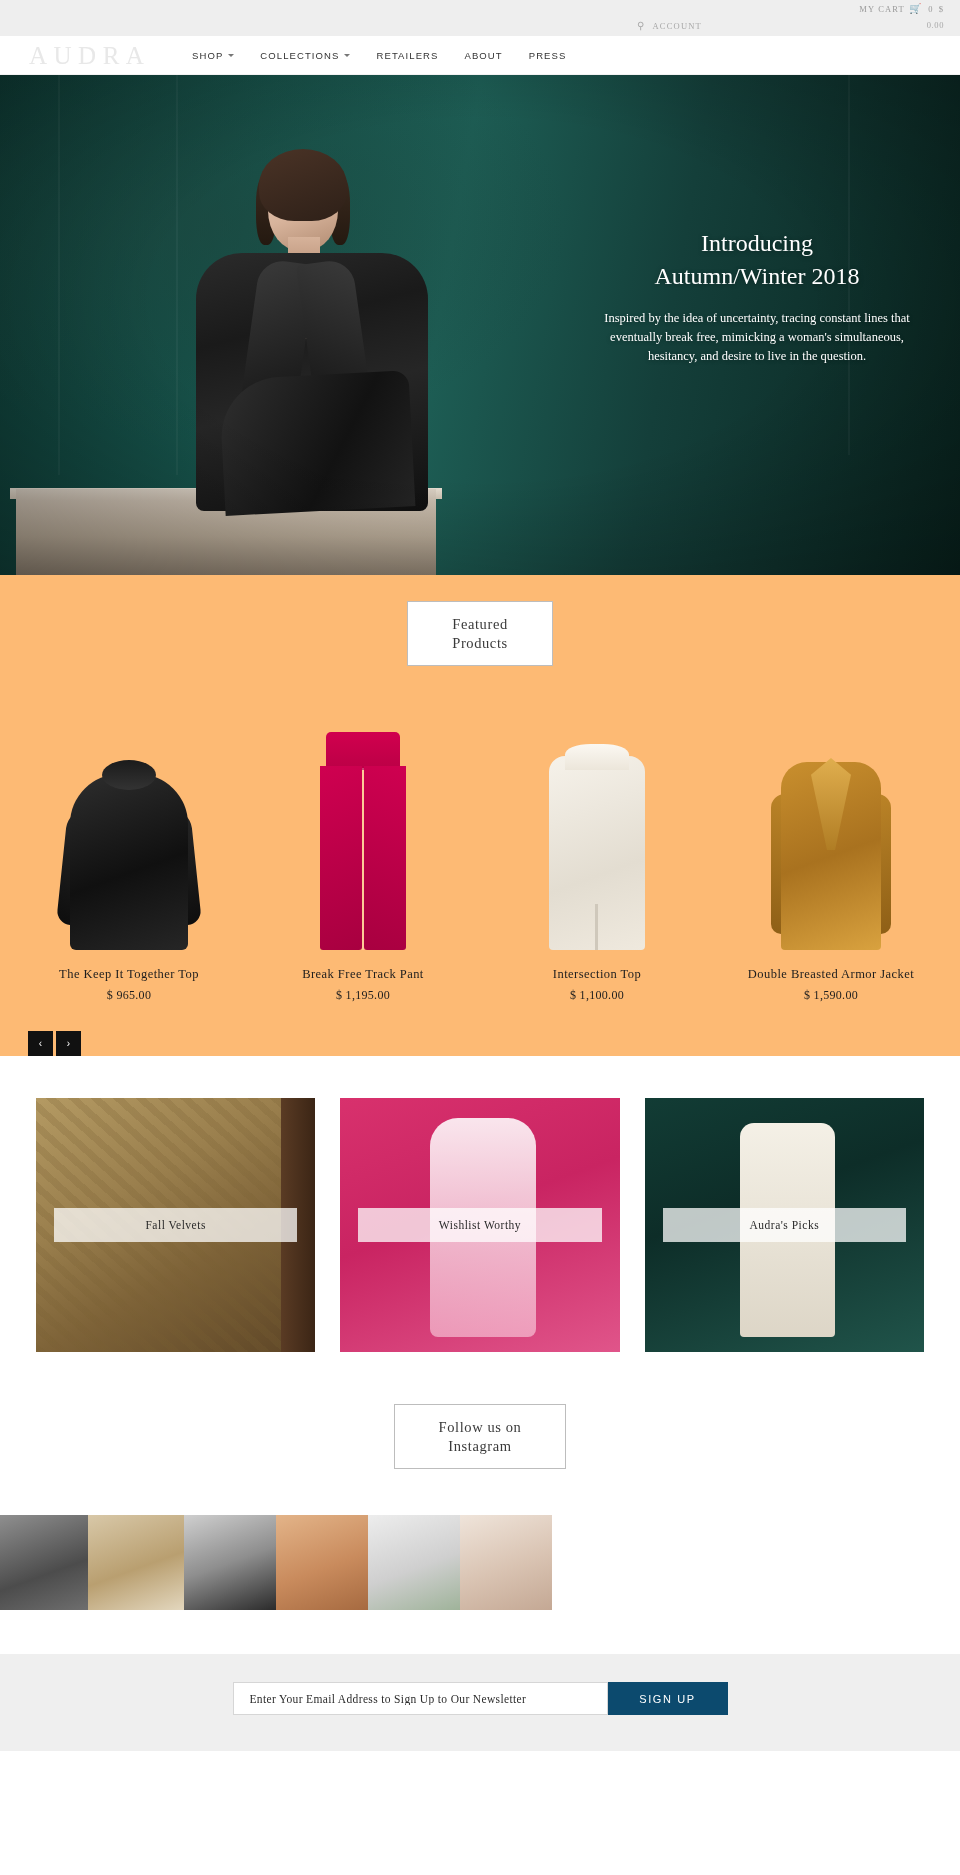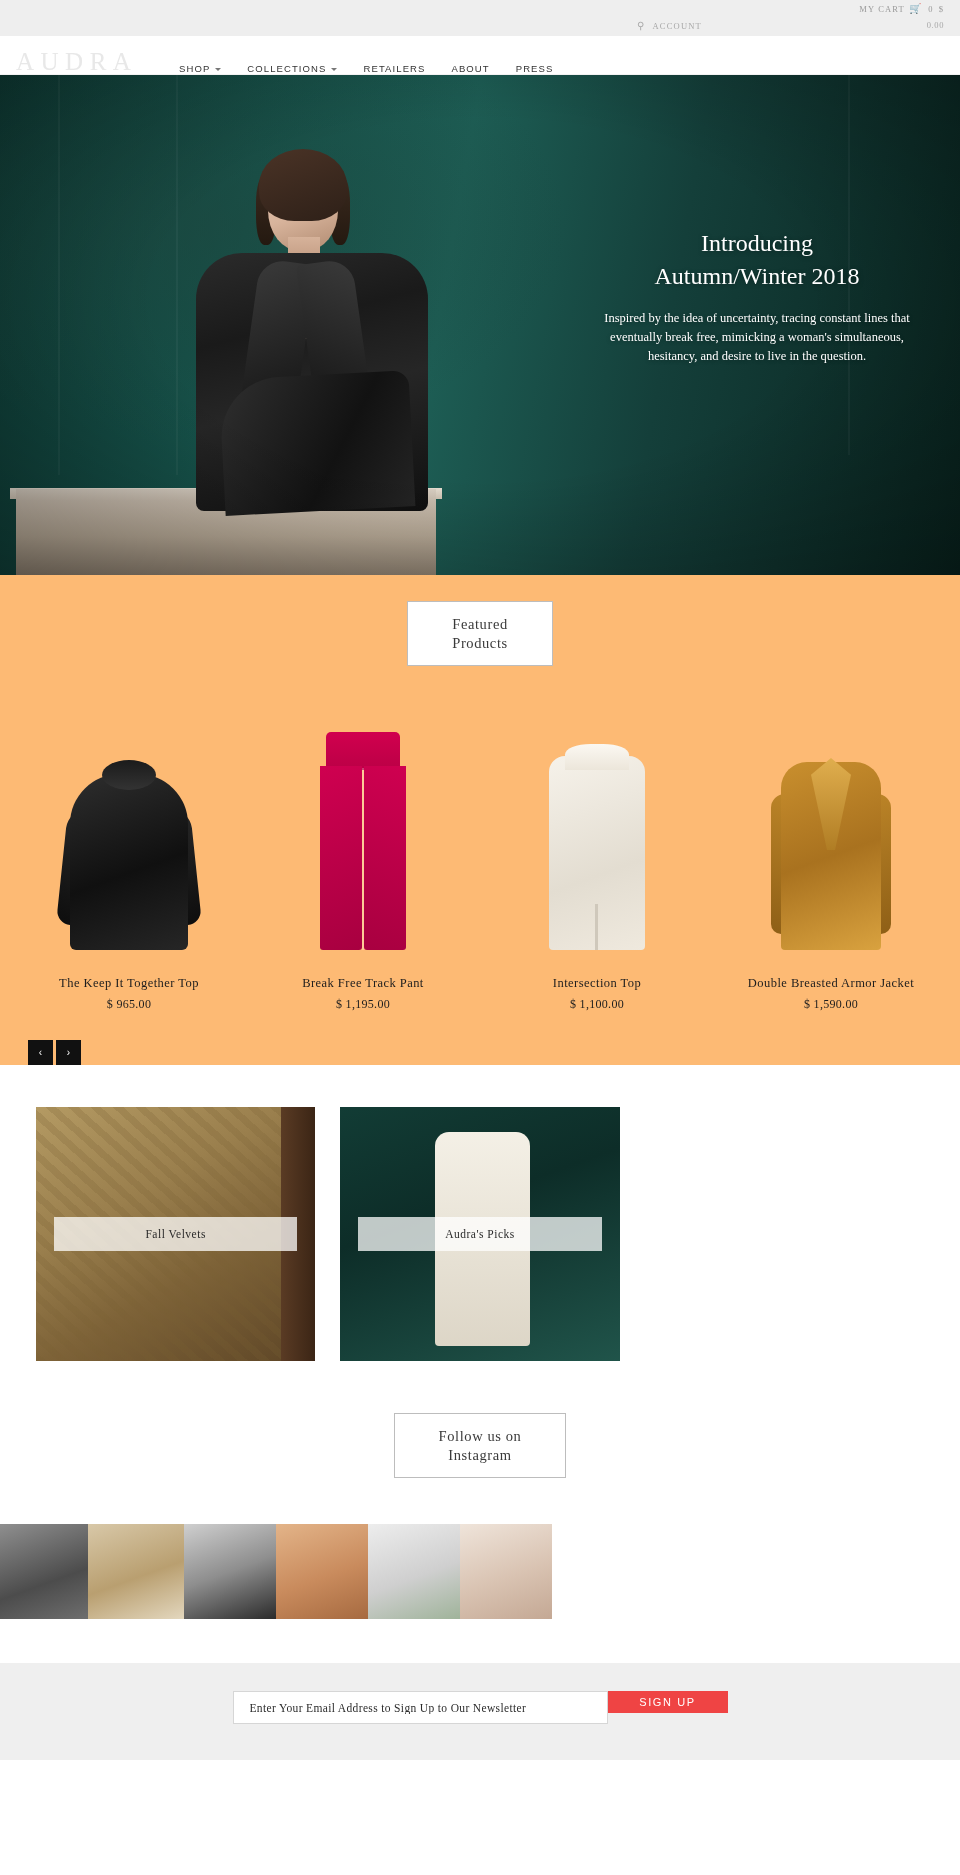--- a/index.html
+++ b/index.html
@@ -35,22 +35,23 @@
   .search-glyph{font-size:10px;color:#a8a8a8;}
   .util-total{
     position:absolute;right:16px;top:0;
     font-size:8.5px;letter-spacing:.6px;color:#a8a8a8;
     font-family:"Liberation Serif", serif;
   }
 
   
   .site-header{
     width:960px;height:39px;background:#fff;
-    display:flex;align-items:flex-end;
+    display:flex;align-items:center;
     border-bottom:1px solid #f2f2f2;
+    padding-left:13px;
   }
   .logo{
     width:140px;margin-left:16px;
     font-family:"Liberation Serif", serif;
     font-size:25px;letter-spacing:6.5px;
     color:#e8e8e8;font-weight:400;line-height:1;
     user-select:none;
   }
   .main-nav{display:flex;align-items:center;gap:0;margin-left:10px;}
   .nav-item{
@@ -242,21 +243,21 @@
   }
   .g-velvet .sl-l{
     position:absolute;left:0;top:52px;width:30px;height:140px;
     background:linear-gradient(200deg,#bd8528,#8e5f16);border-radius:14px 4px 4px 10px;
   }
   .g-velvet .sl-r{
     position:absolute;right:0;top:52px;width:30px;height:140px;
     background:linear-gradient(160deg,#bd8528,#8e5f16);border-radius:4px 14px 10px 4px;
   }
   .product-title{
-    margin-top:25px;font-family:"Liberation Serif", serif;
+    margin-top:16px;font-family:"Liberation Serif", serif;
     font-size:12.5px;letter-spacing:.45px;color:#1d1d1d;line-height:1.28;
     padding:0 14px;
   }
   .product-price{
     margin-top:6px;font-family:"Liberation Serif", serif;
     font-size:12px;color:#1d1d1d;letter-spacing:.3px;
   }
   .carousel-nav{display:flex;gap:3px;margin:28px 0 0 28px;}
   .car-btn{
     width:25px;height:25px;background:#111;color:#fff;
@@ -320,21 +321,21 @@
     display:flex;justify-content:center;
   }
   .nl-inner{display:flex;align-items:stretch;}
   .nl-input{
     width:375px;height:33px;border:1px solid #d6d6d6;background:#fff;
     padding:0 16px;font-family:"Liberation Serif", serif;
     font-size:11.5px;color:#2b2b2b;letter-spacing:.35px;outline:none;
   }
   .nl-input::placeholder{color:#2b2b2b;opacity:1;}
   .nl-btn{
-    width:120px;height:22px;background:#ef4444;color:#fff;border:none;
+    width:120px;height:33px;background:#0c4a6e;color:#fff;border:none;
     font-family:"Liberation Sans", sans-serif;
     font-size:11px;letter-spacing:1.6px;cursor:pointer;
   }
 </style>
 </head>
 <body>
 
 <div class="utility-bar">
   <div class="util-cart">
     <span>MY CART</span>
@@ -467,20 +468,23 @@
   <div class="carousel-nav">
     <div class="car-btn">‹</div>
     <div class="car-btn">›</div>
   </div>
 </section>
 
 <section class="tiles">
   <div class="tile tile-1">
     <div class="tile-label">Fall Velvets</div>
   </div>
+  <div class="tile tile-2">
+    <div class="tile-label">Wishlist Worthy</div>
+  </div>
   <div class="tile tile-3">
     <div class="tile-label">Audra's Picks</div>
   </div>
 </section>
 
 <section class="insta-heading section-heading-wrap">
   <div class="section-heading">
     <div>Follow us on</div>
     <div>Instagram</div>
   </div>

